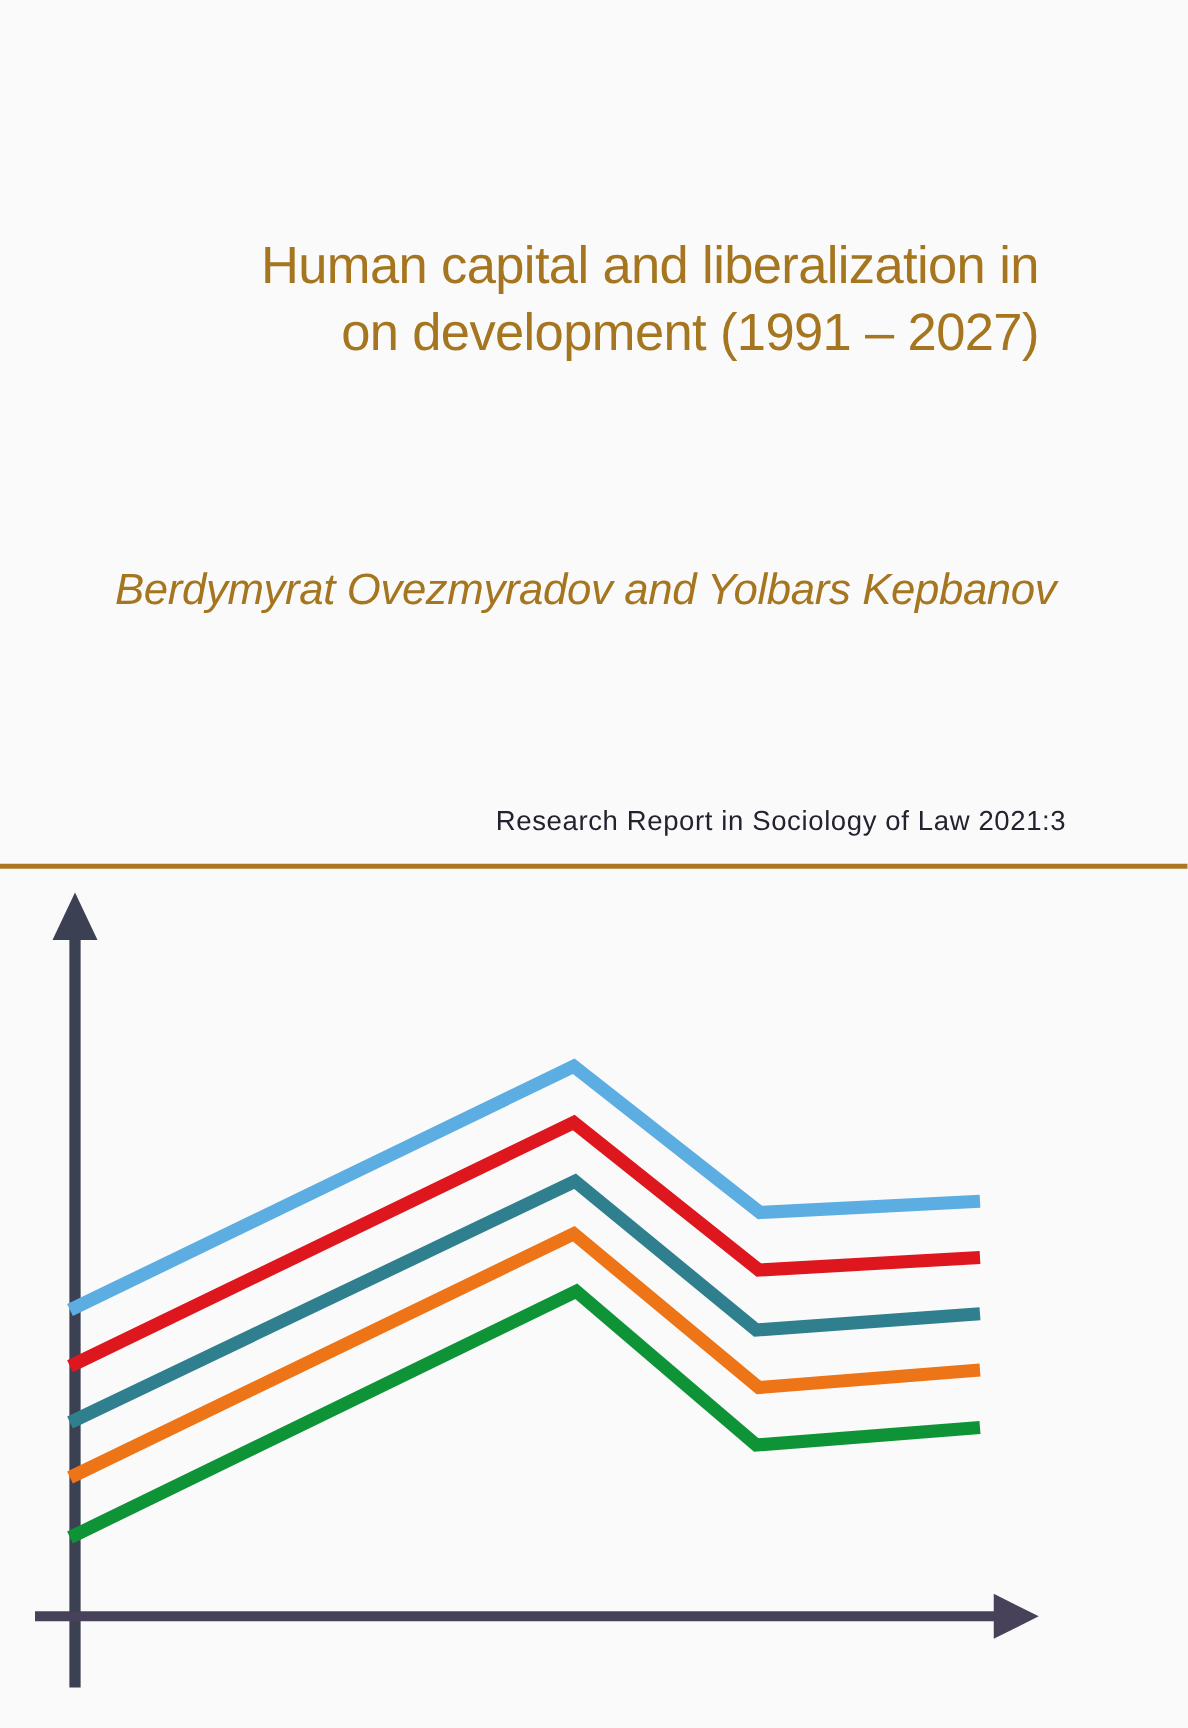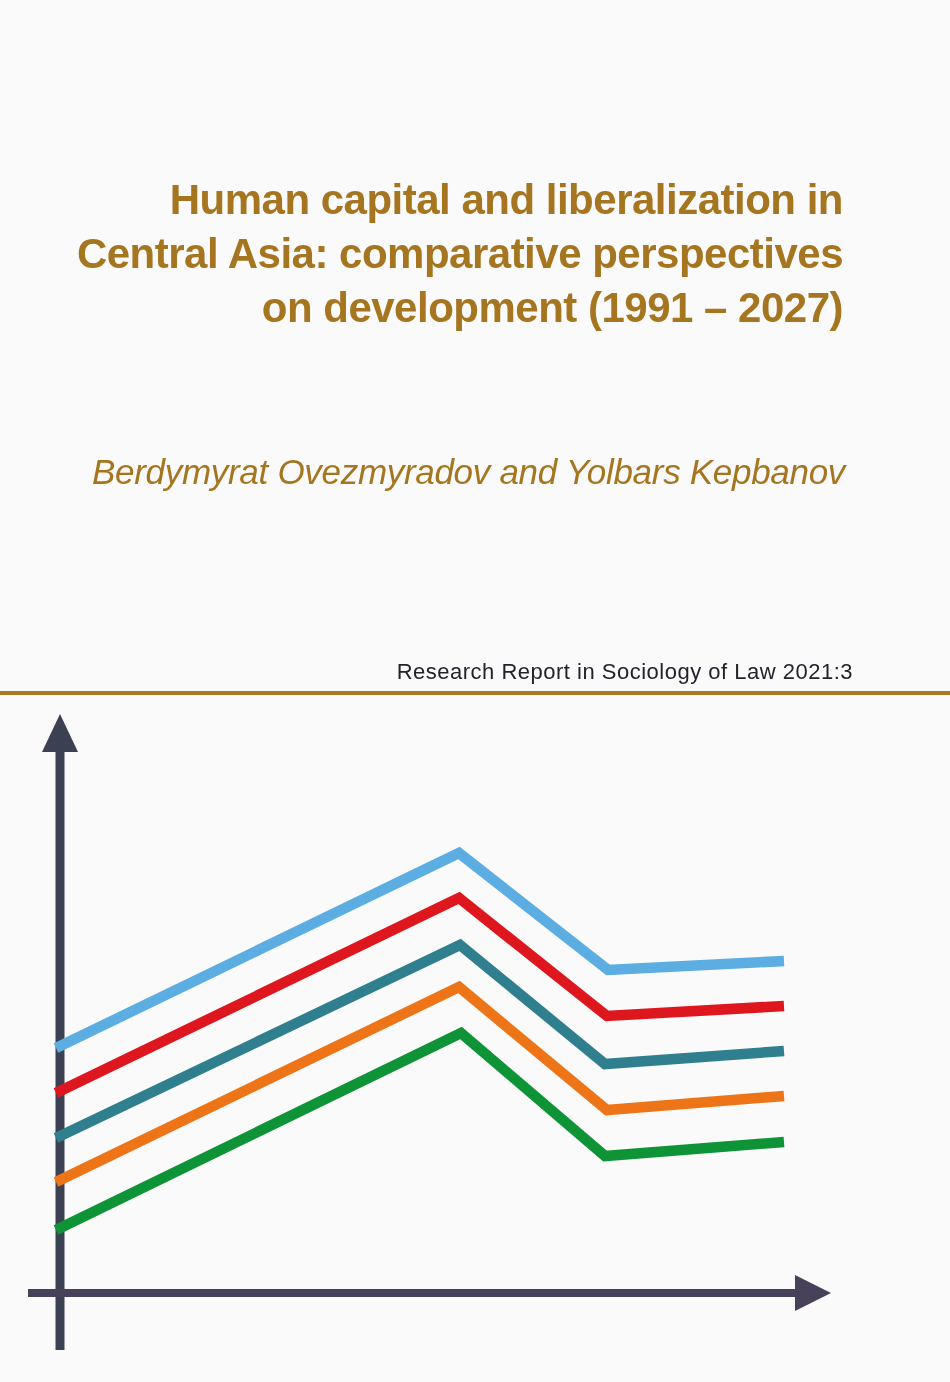--- a/index.html
+++ b/index.html
@@ -12,46 +12,46 @@
     position: relative;
     overflow: hidden;
     background: var(--background, #fafafa);
     font-family: "Liberation Sans", sans-serif;
   }
   .title-block {
     position: absolute;
     top: 173px;
     right: 107px;
     text-align: right;
-    margin: 0;
+    margin: 12px;
     color: var(--title_gold, #a5751f);
     font-size: 42px;
     line-height: 54px;
-    font-weight: 700;
+    font-weight: 400;
     letter-spacing: -0.5px;
   }
   .title-line {
     display: block;
     white-space: nowrap;
   }
   .authors {
     position: absolute;
     top: 452px;
     right: 105px;
     margin: 0;
     color: var(--title_gold, #a5751f);
     font-size: 35px;
     font-style: italic;
     font-weight: 400;
     letter-spacing: -0.3px;
     white-space: nowrap;
   }
   .series-label {
     position: absolute;
-    top: 659px;
+    top: 644px;
     right: 97px;
     margin: 0;
     color: var(--dark_text, #23232f);
     font-size: 22px;
     letter-spacing: 0.5px;
     white-space: nowrap;
   }
   .rule {
     position: absolute;
     top: 691px;
@@ -73,21 +73,20 @@
     display: block;
   }
 </style>
 </head>
 <body>
 
 <div>
 
   <h1 class="title-block">
     <span class="title-line">Human capital and liberalization in</span>
-    <span class="title-line">Central Asia: comparative perspectives</span>
     <span class="title-line">on development (1991 – 2027)</span>
   </h1>
 
   <p class="authors">Berdymyrat Ovezmyradov and Yolbars Kepbanov</p>
 
   <p class="series-label">Research Report in Sociology of Law 2021:3</p>
 
   <hr class="rule">
 
   <div class="chart-wrap">

